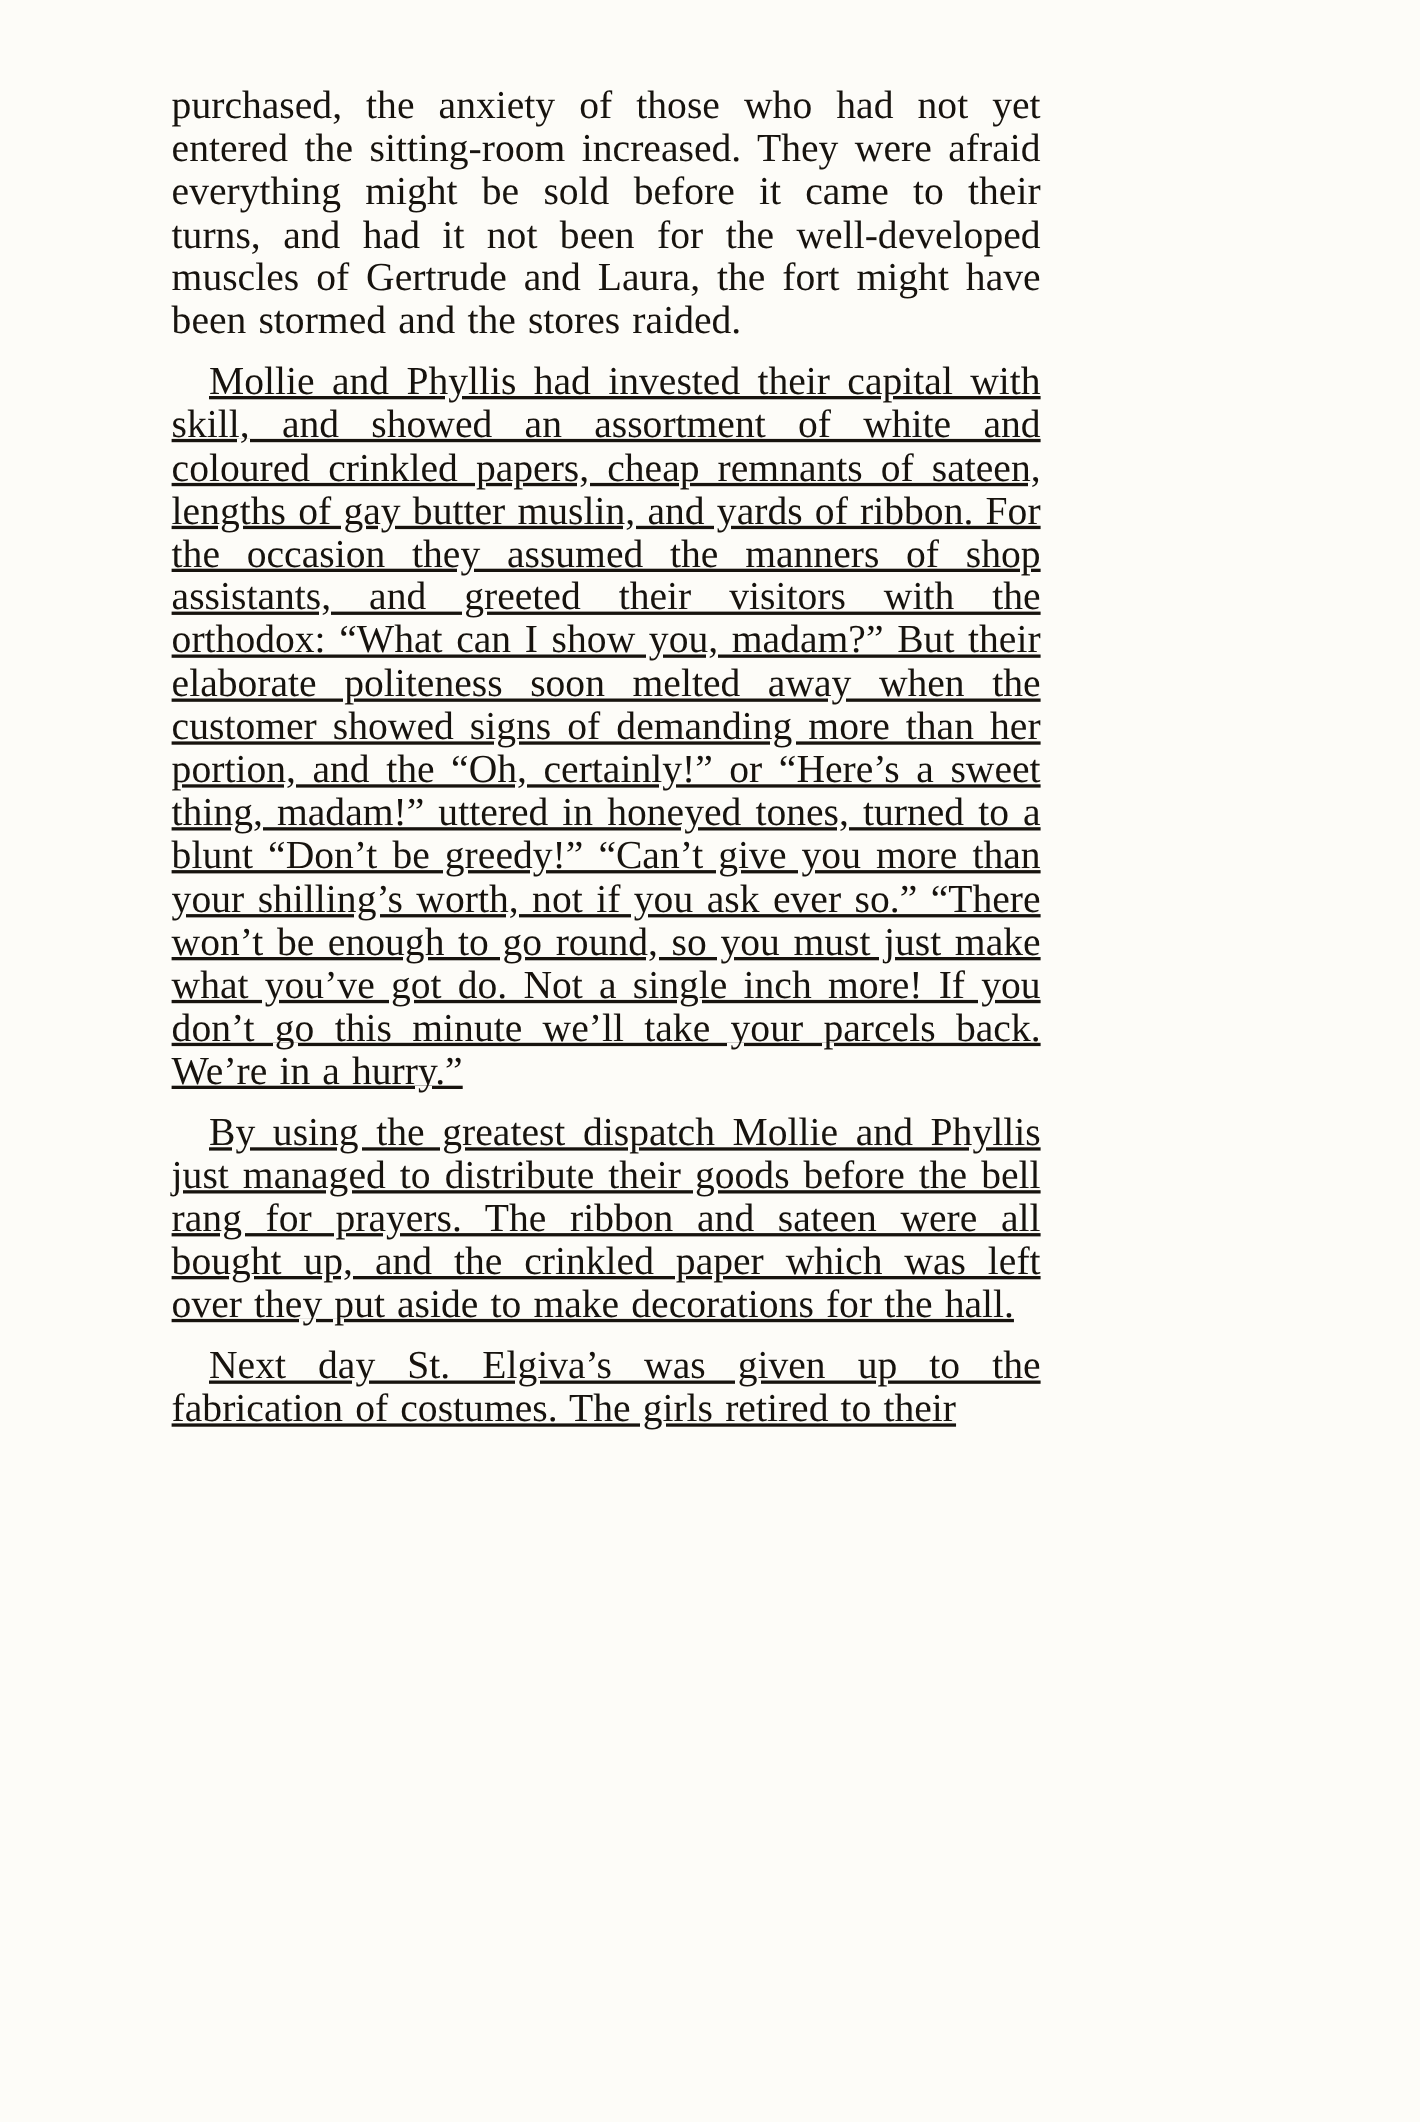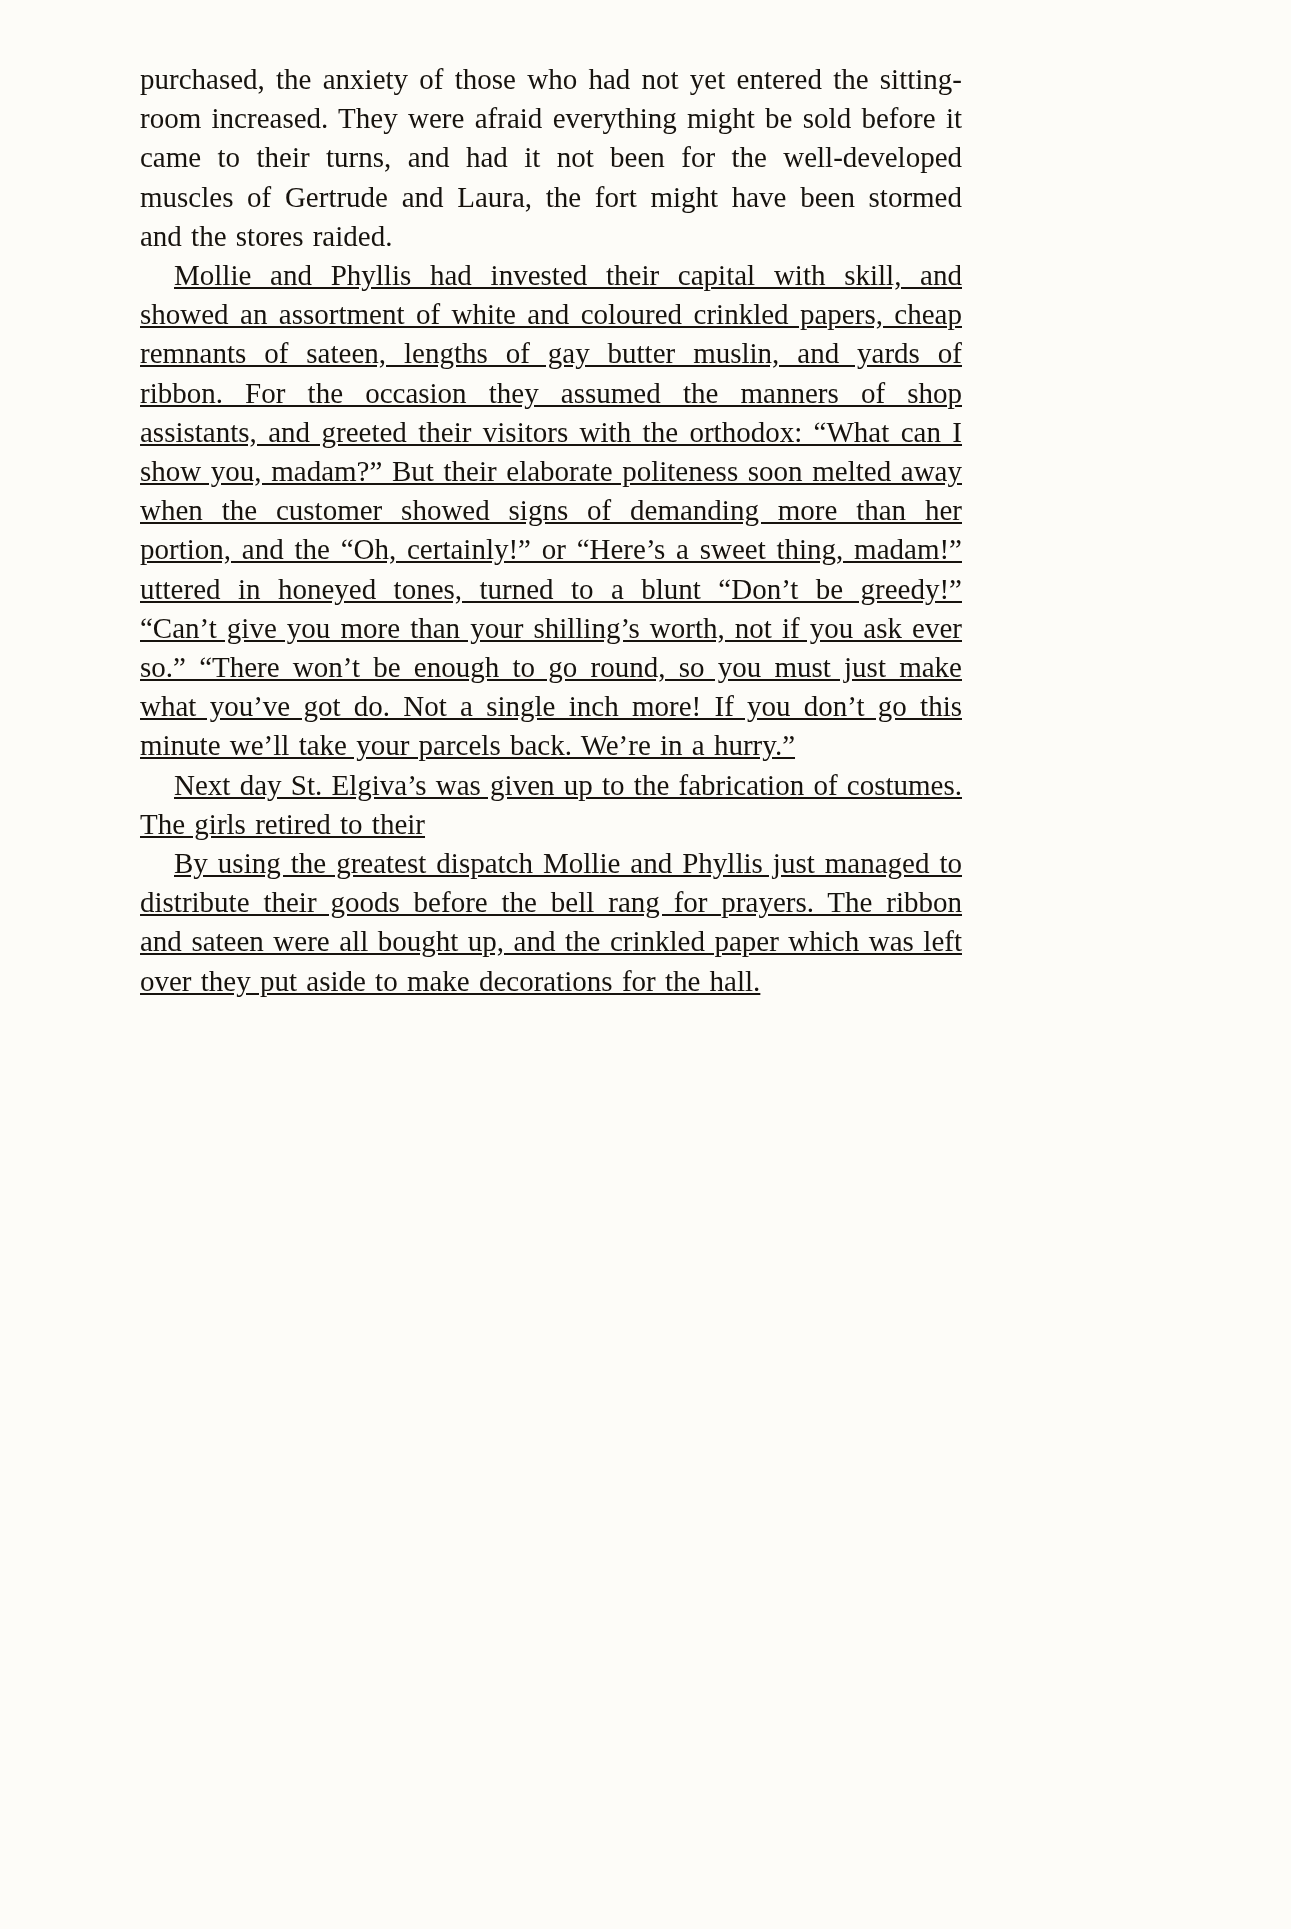--- a/index.html
+++ b/index.html
@@ -39,37 +39,37 @@
     white-space: nowrap;
   }
   .page-number {
     position: absolute;
     right: 0;
     bottom: 8px;
     font-size: 30px;
     letter-spacing: 2px;
   }
   .body-text p {
-    margin: 0;
-    font-size: 29px;
+    margin: 16px;
+    font-size: 36px;
     line-height: 39.2px;
     text-align: justify;
     word-spacing: 2px;
   }
   .body-text p.indent {
     text-indent: 34px;
     text-decoration: underline;
   }
 </style>
 </head>
 <body>
 
 <div class="page">
 
 
   <main class="column body-text">
     <p>purchased, the anxiety of those who had not yet entered the sitting-room increased. They were afraid everything might be sold before it came to their turns, and had it not been for the well-developed muscles of Gertrude and Laura, the fort might have been stormed and the stores raided.</p>
     <p class="indent">Mollie and Phyllis had invested their capital with skill, and showed an assortment of white and coloured crinkled papers, cheap remnants of sateen, lengths of gay butter muslin, and yards of ribbon. For the occasion they assumed the manners of shop assistants, and greeted their visitors with the orthodox: “What can I show you, madam?” But their elaborate politeness soon melted away when the customer showed signs of demanding more than her portion, and the “Oh, certainly!” or “Here’s a sweet thing, madam!” uttered in honeyed tones, turned to a blunt “Don’t be greedy!” “Can’t give you more than your shilling’s worth, not if you ask ever so.” “There won’t be enough to go round, so you must just make what you’ve got do. Not a single inch more! If you don’t go this minute we’ll take your parcels back. We’re in a hurry.”</p>
+    <p class="indent">By using the greatest dispatch Mollie and Phyllis just managed to distribute their goods before the bell rang for prayers. The ribbon and sateen were all bought up, and the crinkled paper which was left over they put aside to make decorations for the hall.</p>
     <p class="indent">Next day St. Elgiva’s was given up to the fabrication of costumes. The girls retired to their</p>
-    <p class="indent">By using the greatest dispatch Mollie and Phyllis just managed to distribute their goods before the bell rang for prayers. The ribbon and sateen were all bought up, and the crinkled paper which was left over they put aside to make decorations for the hall.</p>
   </main>
 
 </div>
 
 </body></html>

